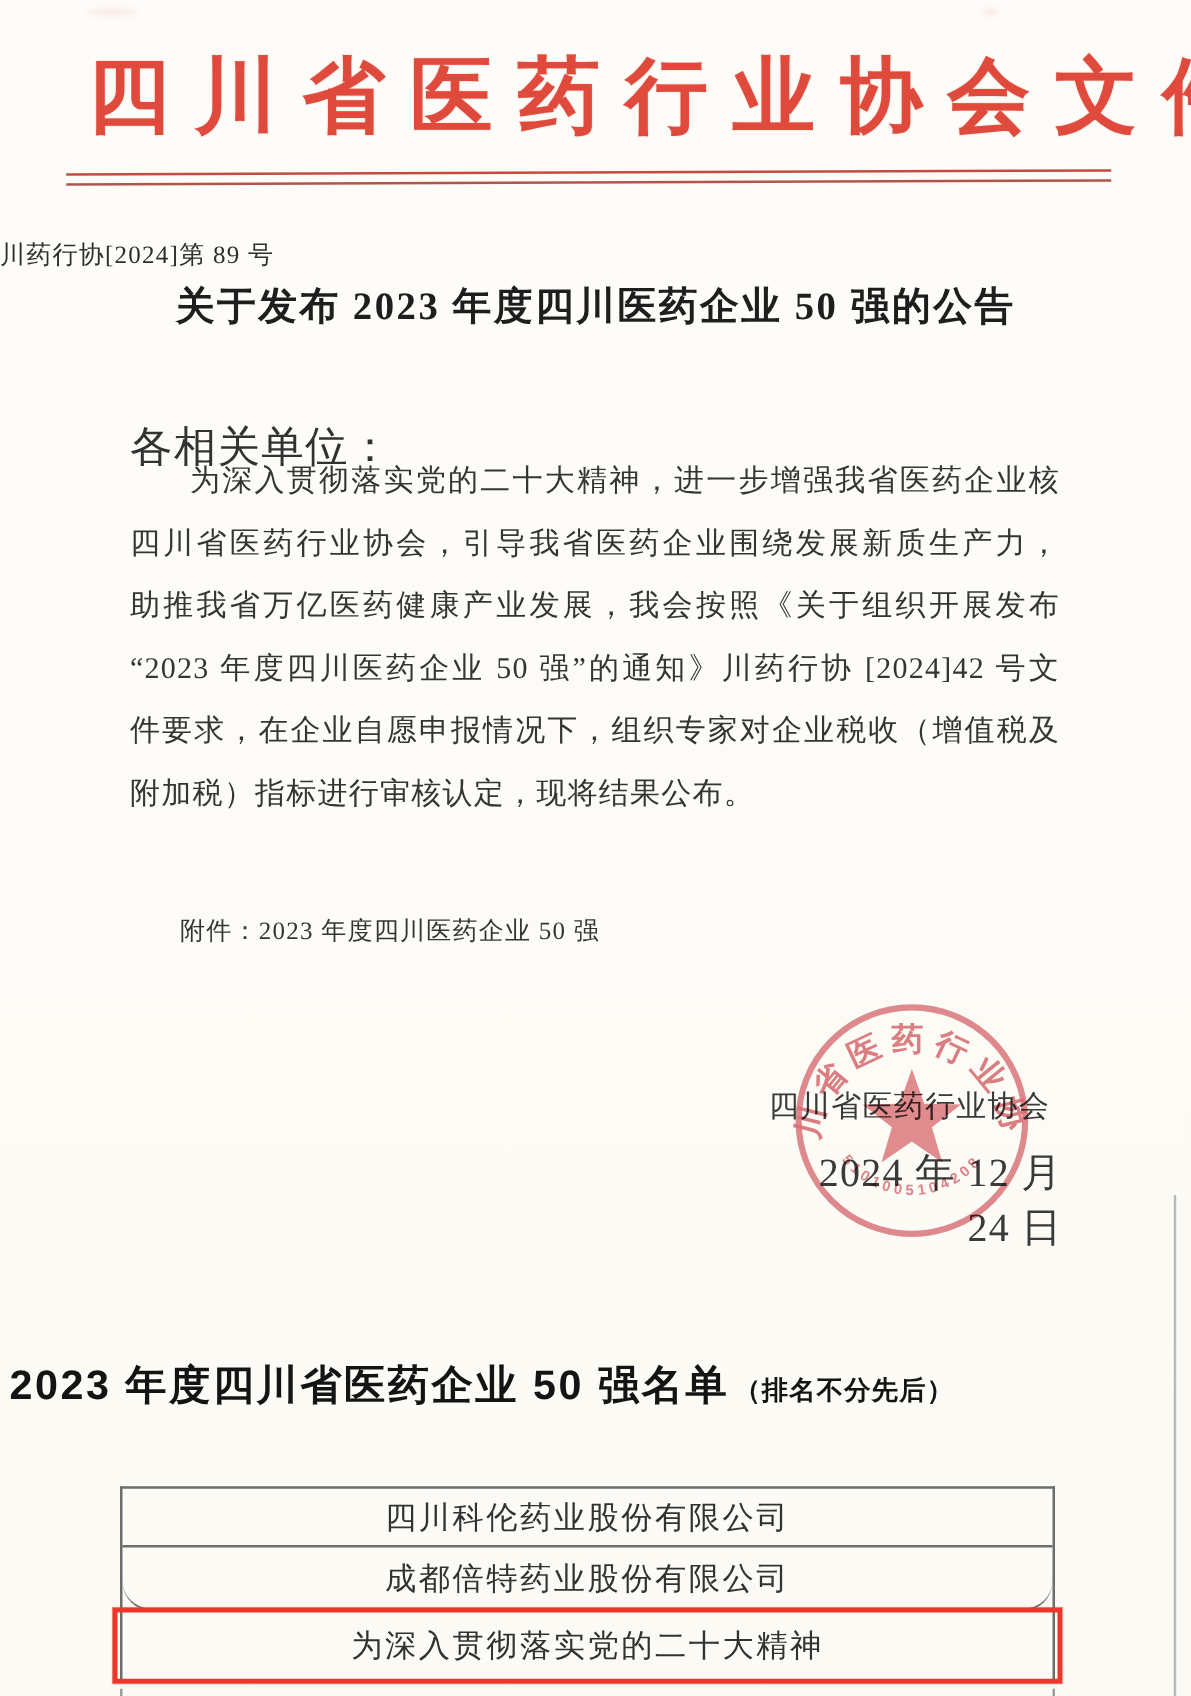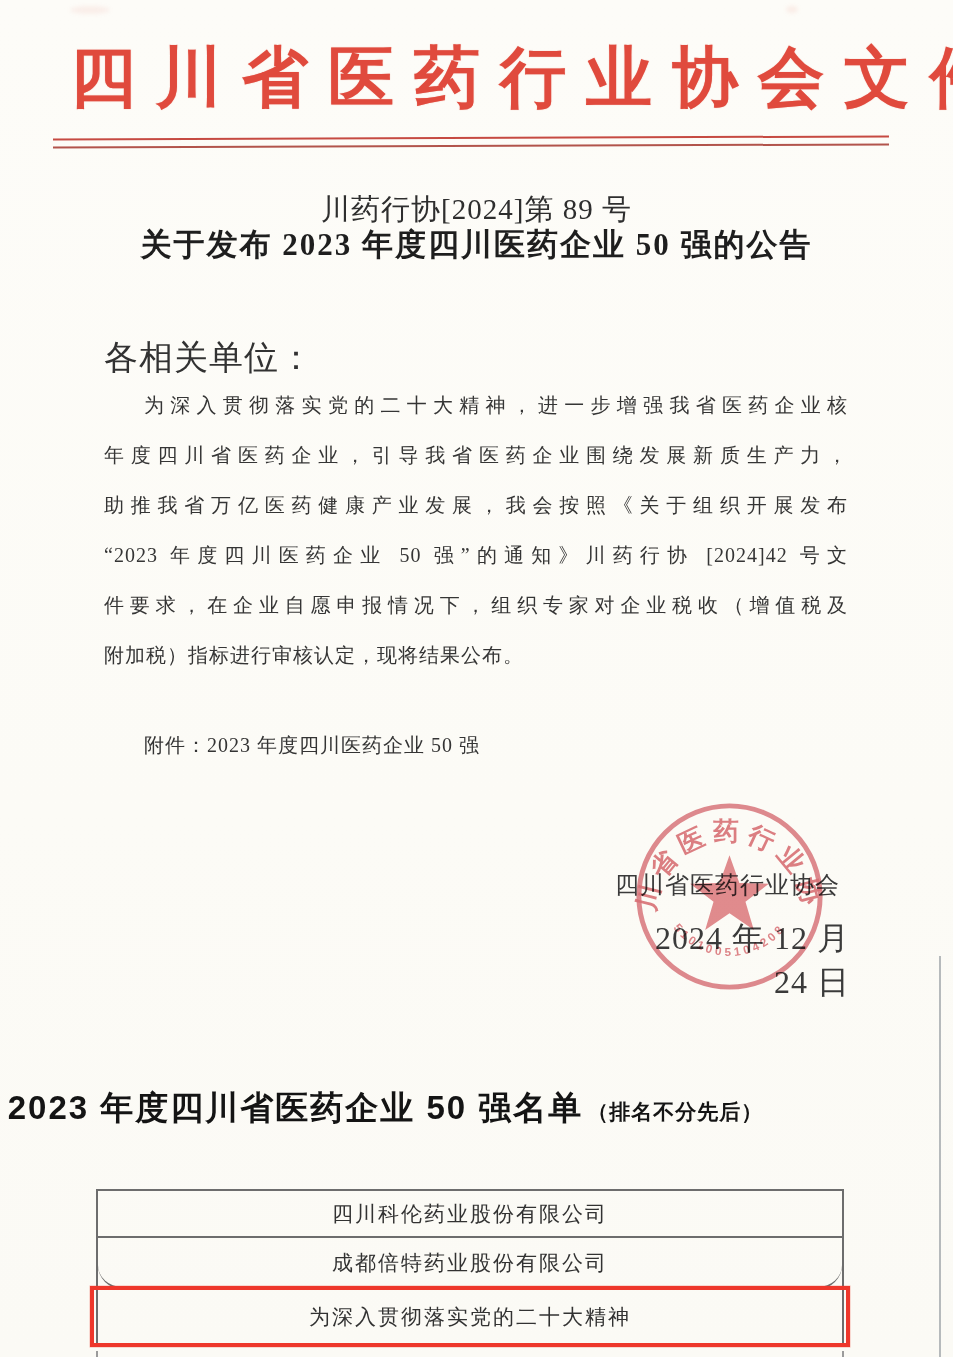--- a/index.html
+++ b/index.html
@@ -26,35 +26,35 @@
   }
   .red-rule {
     position: absolute; left: 53px; top: 137px; width: 836px; height: 6px;
     border-top: 2px solid #c64a42;
     border-bottom: 2px solid #b2544c;
     transform: rotate(-0.22deg);
   }
   
   .doc-number {
     position: absolute; left: 0; top: 190px; width: 953px;
-    text-align: center; font-size: 29px; color: #2e2e2e; letter-spacing: 1px;
+    text-align: left; font-size: 20px; color: #2e2e2e; letter-spacing: 1px;
   }
   .doc-title {
     position: absolute; left: 0; top: 224px; width: 953px;
     text-align: center; font-size: 31px; font-weight: 700;
     color: #1e1e1e; letter-spacing: 2px;
   }
   
   .salutation {
     position: absolute; left: 104px; top: 335px;
     font-size: 34px; color: #323232; letter-spacing: 1px;
   }
   .body-block {
-    position: absolute; left: 104px; top: 380px; width: 744px;
-    font-size: 20px; color: #353535;
+    position: absolute; left: 104px; top: 360px; width: 744px;
+    font-size: 24px; color: #353535;
   }
   .body-line {
     height: 50px; line-height: 50px;
     letter-spacing: 1px; white-space: nowrap;
     text-align: justify; text-align-last: justify;
   }
   .body-line.first { text-indent: 2em; }
   .body-line.last { text-align: right; text-align-last: left; }
   .attachment {
     position: absolute; left: 104px; top: 720px; width: 744px;
@@ -93,21 +93,21 @@
     vertical-align: baseline; margin-left: 4px;
   }
   .company-table {
     position: absolute; left: 96px; top: 1189px; width: 748px;
     border: 2px solid #6d6d6d; border-bottom: none;
     box-sizing: border-box; background: transparent;
   }
   .company-row {
     display: flex; align-items: center; justify-content: center;
     border-bottom: 2px solid #6d6d6d;
-    font-size: 21px; color: #323232; letter-spacing: 2px;
+    font-size: 25px; color: #323232; letter-spacing: 2px;
   }
   .company-row.r0 { height: 45px; }
   .company-row.r1 { height: 49px; border-radius: 24px; }
   .company-row.r2 { height: 55px; border-bottom-color: #7a7a7a; }
   .highlight-box {
     position: absolute; left: 90px; top: 1286px; width: 760px; height: 61px;
     border: 4px solid #ee372b; box-sizing: border-box;
     z-index: 3; pointer-events: none;
     box-shadow: 0 0 0 0.5px rgba(238,55,43,0.35);
   }
@@ -132,21 +132,21 @@
   <div class="letterhead">四川省医药行业协会文件</div>
   <div class="red-rule"></div>
 
   <div class="doc-number">川药行协[2024]第 89 号</div>
   <div class="doc-title">关于发布 2023 年度四川医药企业 50 强的公告</div>
 
   <div class="salutation">各相关单位：</div>
 
   <div class="body-block">
     <div class="body-line first">为深入贯彻落实党的二十大精神，进一步增强我省医药企业核</div>
-    <div class="body-line">年度四川省医药企业，引导我省医药企业围绕发展新质生产力，</div>
+    <div class="body-line">四川省医药行业协会，引导我省医药企业围绕发展新质生产力，</div>
     <div class="body-line">助推我省万亿医药健康产业发展，我会按照《关于组织开展发布</div>
     <div class="body-line">“2023 年度四川医药企业 50 强”的通知》川药行协 [2024]42 号文</div>
     <div class="body-line">件要求，在企业自愿申报情况下，组织专家对企业税收（增值税及</div>
     <div class="body-line last">附加税）指标进行审核认定，现将结果公布。</div>
   </div>
 
   <div class="attachment">附件：2023 年度四川医药企业 50 强</div>
 
   <div class="sig-org">四川省医药行业协会</div>
   <div class="sig-date">2024 年 12 月 24 日</div>

